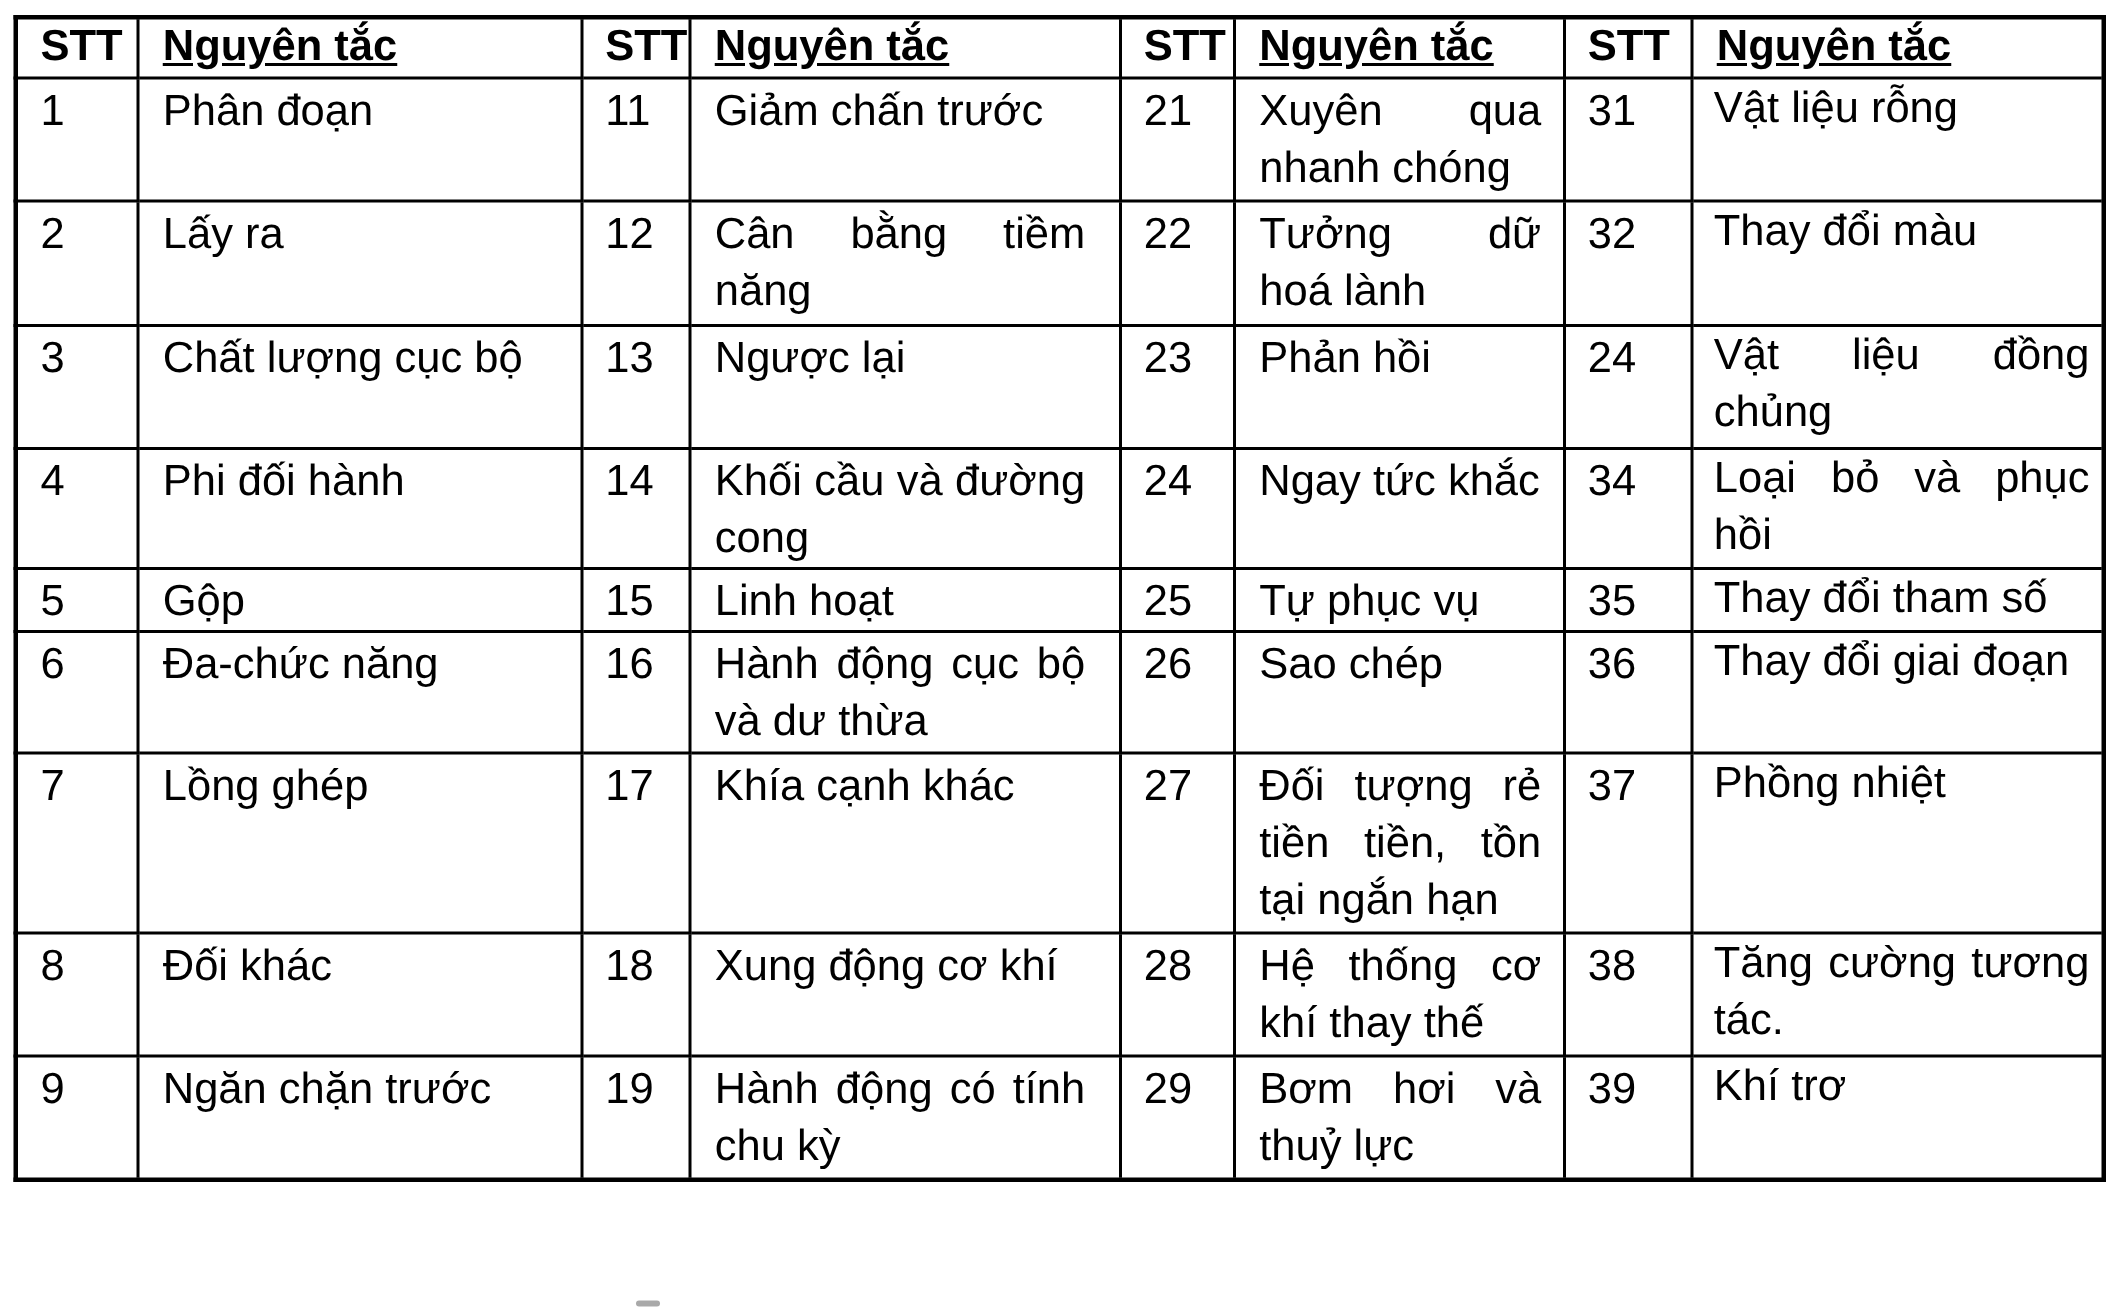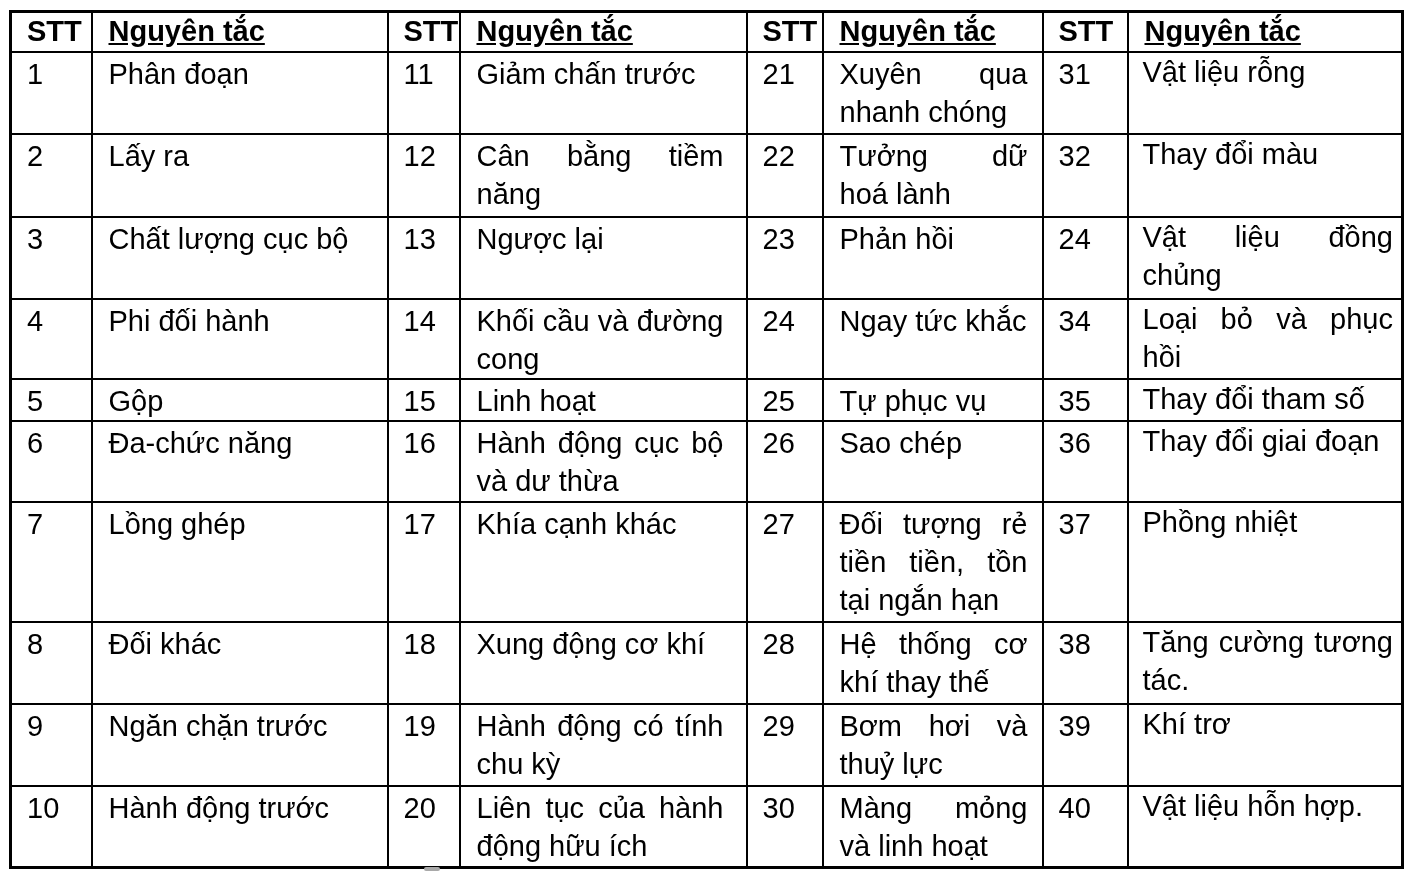--- a/index.html
+++ b/index.html
@@ -148,26 +148,16 @@
         <tr style="height: 82px;">
           <td class="stt">9</td>
           <td class="nt g1">Ngăn chặn trước</td>
           <td class="stt">19</td>
           <td class="nt g2">Hành động có tính chu kỳ</td>
           <td class="stt">29</td>
           <td class="nt g3">Bơm hơi và thuỷ lực</td>
           <td class="stt">39</td>
           <td class="nt g4">Khí trơ</td>
         </tr>
-        <tr style="height: 81px;">
-          <td class="stt">10</td>
-          <td class="nt g1">Hành động trước</td>
-          <td class="stt">20</td>
-          <td class="nt g2">Liên tục của hành động hữu ích</td>
-          <td class="stt">30</td>
-          <td class="nt g3">Màng mỏng và linh hoạt</td>
-          <td class="stt">40</td>
-          <td class="nt g4">Vật liệu hỗn hợp.</td>
-        </tr>
       </tbody>
   </table>
   <div class="caption-mark"></div>
 </div>
 
 </body></html>

